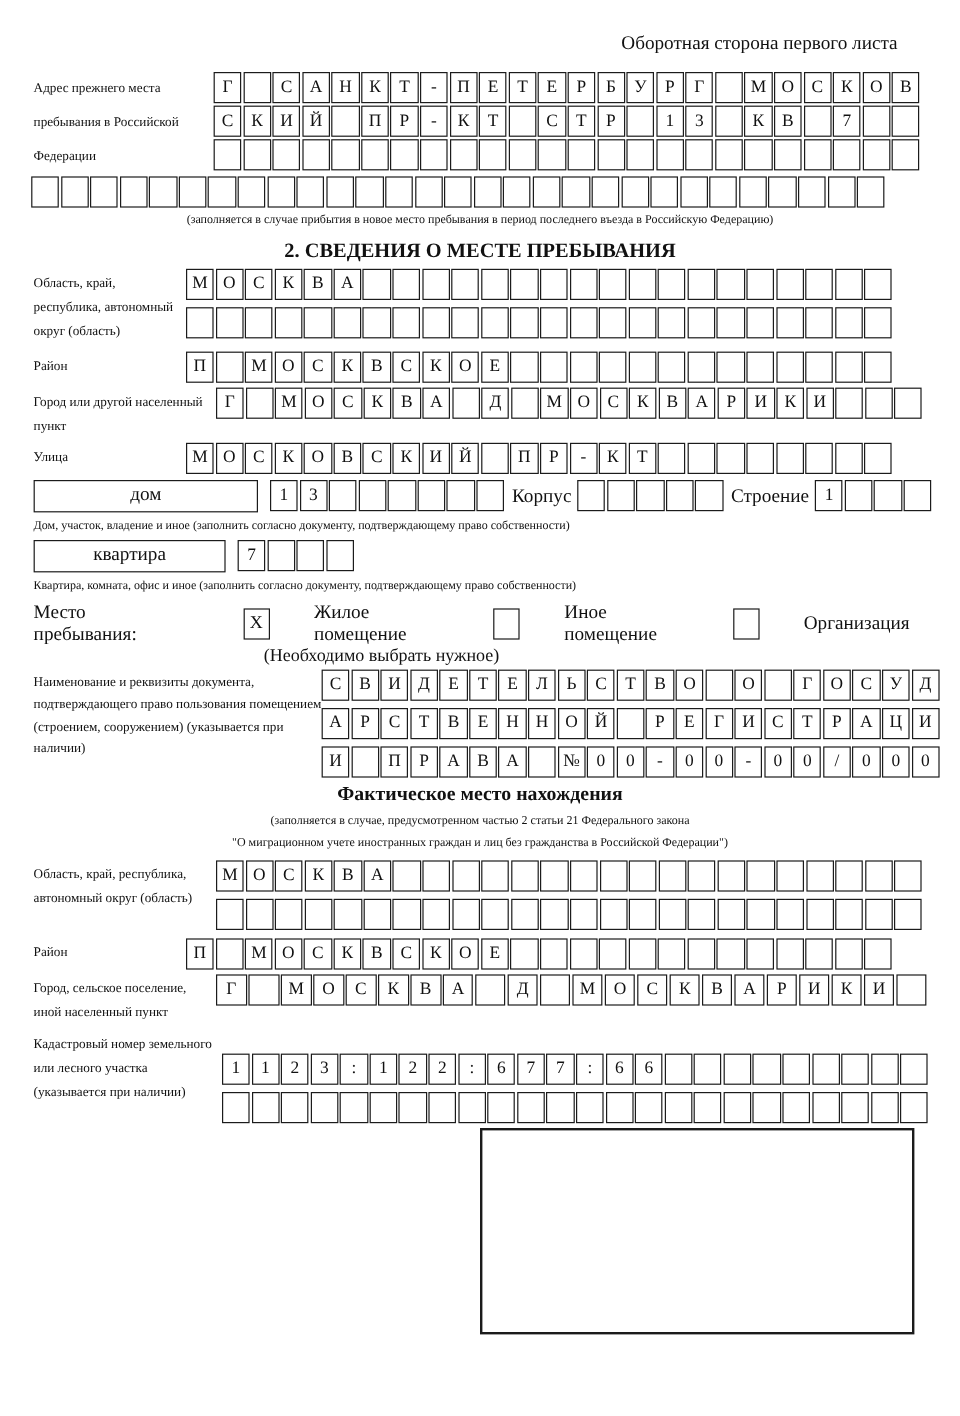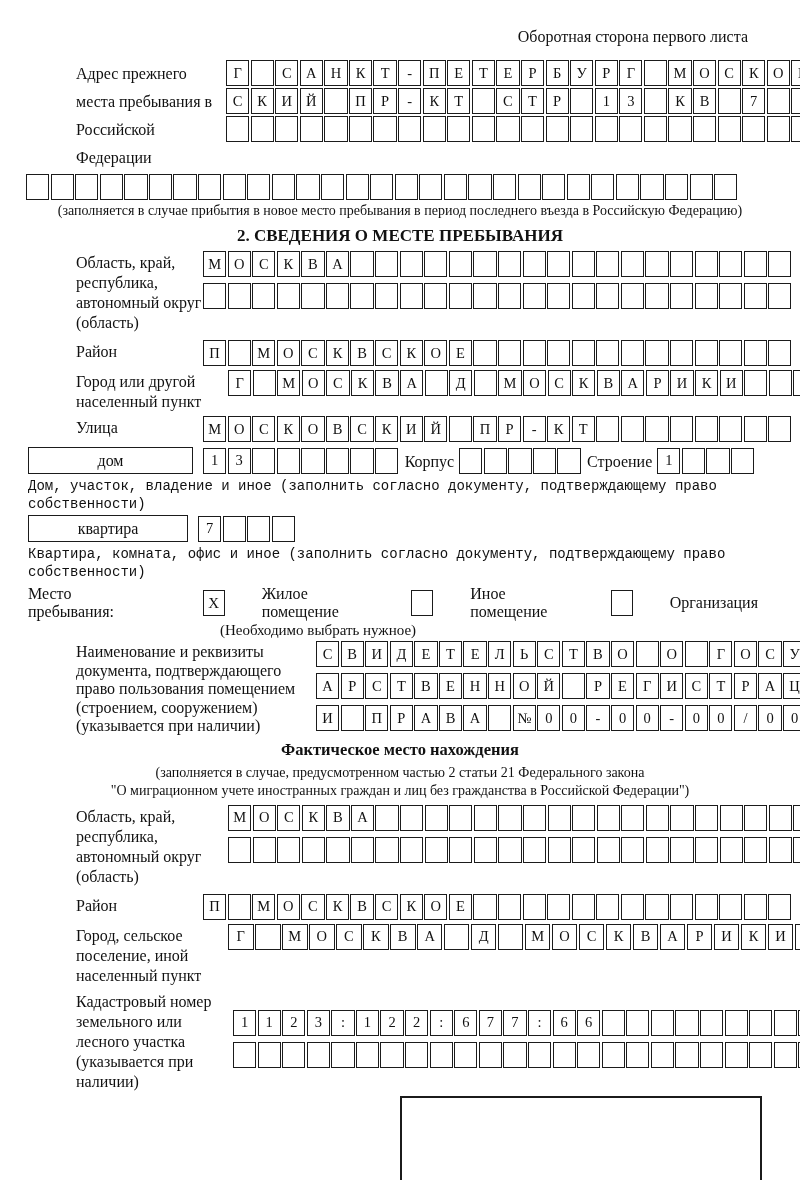--- a/index.html
+++ b/index.html
@@ -10,44 +10,44 @@
 
   .cells-row{display:flex;align-items:center;}
   .cell{box-sizing:border-box;display:inline-flex;align-items:center;justify-content:center;
         width:23.2px;height:26px;border:1.6px solid #1b1b1b;margin-right:1.4px;
         font-size:14.5px;flex:0 0 auto;background:#fff;}
   .cells-row.w .cell{width:25.6px;}
   .stack>.cells-row{margin-bottom:6px;}
   .stack>.cells-row:last-child{margin-bottom:0;}
 
   .frow{display:flex;align-items:flex-start;}
-  .flabel{font-size:16px;line-height:20px;flex:0 0 auto;padding-top:2px;margin-left:48px;}
+  .flabel{font-size:11px;line-height:20px;flex:0 0 auto;padding-top:2px;}
   .addr-label{flex:0 0 150px;line-height:28px;padding-top:0;}
   .w120{flex:0 0 127px;} .w150{flex:0 0 152px;} .w155{flex:0 0 157px;}
   .w230{flex:0 0 240px;line-height:18.5px;}
   .addr-rows .cells-row{margin-bottom:2.2px;}
 
-  .note{font-size:14px;line-height:18px;}
+  .note{font-size:10px;line-height:18px;}
   .note.center{text-align:center;white-space:nowrap;}
   .title{font-weight:bold;font-size:17px;text-align:center;}
 
   .bigbox{box-sizing:border-box;border:1.7px solid #1b1b1b;height:27px;
           display:flex;align-items:center;justify-content:center;font-size:16px;flex:0 0 auto;} .gap10{width:10px;flex:0 0 auto;}
   .inlabel{font-size:16px;padding:2px 5px 0 5px;flex:0 0 auto;}
 
   .checkbox{box-sizing:border-box;width:22px;height:26px;border:1.6px solid #1b1b1b;
             display:inline-flex;align-items:center;justify-content:center;
             font-size:15px;flex:0 0 auto;}
   .stayrow{display:flex;align-items:center;font-size:16px;gap:27px;}
   .stayrow .optlabel{padding:0 14px 0 10px;}
 
   .stampbox{box-sizing:border-box;border:2px solid #1b1b1b;width:362px;height:172px;
             margin-left:372px;}
 
-  .mt2{margin-top:2px;}.mt3{margin-top:3px;font-family:Liberation Mono, monospace;}.mt4{margin-top:4px;}.mt5{margin-top:5px;}
+  .mt2{margin-top:2px;}.mt3{margin-top:3px;}.mt4{margin-top:4px;}.mt5{margin-top:5px;}
   .mt6{margin-top:6px;}.mt7{margin-top:7px;}.mt8{margin-top:4px;}.mt14{margin-top:14px;}
   .cadcells{margin-top:20px;}
   .needed{width:580px;text-align:center;font-size:15px;margin-top:1px;}
 </style>
 </head>
 <body>
 
 <div class="form">
 
   <div class="corner">Оборотная сторона первого листа</div>
@@ -312,21 +312,21 @@
         <span class="cell"></span>
         <span class="cell"></span>
         <span class="cell"></span>
         <span class="cell"></span>
         <span class="cell"></span>
         <span class="cell"></span>
       </div>
   </div>
 
   <div class="frow mt5" style="align-items:center;">
-    <div class="bigbox" style="width:165px;">дом</div>
+    <div class="bigbox" style="width:187px;">дом</div>
     <div class="gap10"></div>
     <div class="cells-row">
         <span class="cell">1</span>
         <span class="cell">3</span>
         <span class="cell"></span>
         <span class="cell"></span>
         <span class="cell"></span>
         <span class="cell"></span>
         <span class="cell"></span>
         <span class="cell"></span>

